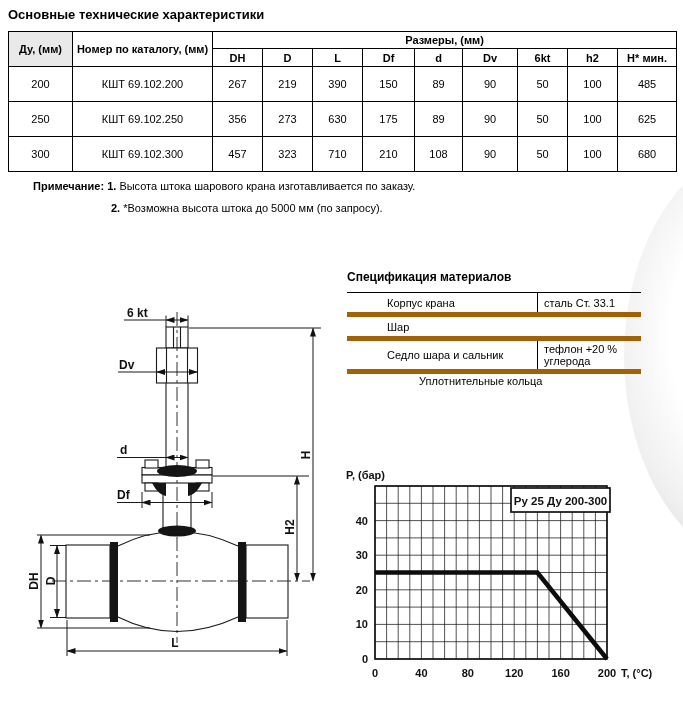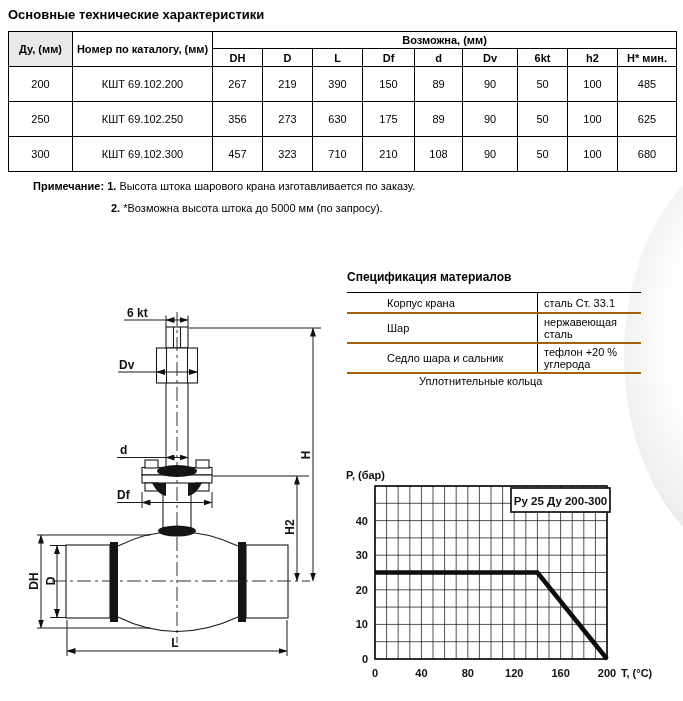--- a/index.html
+++ b/index.html
@@ -39,21 +39,21 @@
   .drawing .blk{fill:#141414;stroke:none;}
   .drawing .dimln{stroke:#1a1a1a;stroke-width:1;fill:none;}
   .drawing .dim{marker-start:url(#as);marker-end:url(#ae);}
   .drawing .cl{stroke:#1a1a1a;stroke-width:0.9;stroke-dasharray:14 4 3 4;fill:none;}
   .drawing text{font-family:"Liberation Sans",sans-serif;font-size:12px;font-weight:bold;fill:#111;}
 
   
   .mat-title{left:347px;top:270px;font-size:12px;font-weight:bold;white-space:nowrap;text-align:right;}
   .mat-table{position:absolute;left:347px;top:292px;width:294px;border-top:1px solid #000;font-size:11px;}
   .mat-row{display:flex;align-items:center;}
-  .mat-row.hasline{border-bottom:2px solid #a16207;padding-left:40px;}
+  .mat-row.hasline{border-bottom:5px solid #a16207;padding-left:40px;}
   .mat-name{width:148px;flex:none;padding:1px 2px 1px 0;}
   .mat-value{flex:1;border-left:1px solid #000;padding:2px 0 2px 6px;white-space:pre-line;line-height:12px;}
 
   
   .chart-title{left:370px;top:418px;width:302px;text-align:center;font-size:12px;font-weight:bold;white-space:nowrap;}
   .chart{position:absolute;left:345px;top:460px;width:338px;height:241px;}
   .chart text{font-family:"Liberation Sans",sans-serif;font-weight:bold;fill:#111;}
 </style>
 </head>
 <body>
@@ -76,21 +76,21 @@
           <col style="width: 48px;">
           <col style="width: 55px;">
           <col style="width: 50px;">
           <col style="width: 50px;">
           <col style="width: 59px;">
         </colgroup>
         <thead>
           <tr class="row-sizes">
             <th rowspan="2" class="hdr-gray">Ду, (мм)</th>
             <th rowspan="2">Номер по каталогу, (мм)</th>
-            <th colspan="9">Возможна, (мм)</th>
+            <th colspan="9">Размеры, (мм)</th>
           </tr>
           <tr class="row-sub">
             <th>DH</th>
             <th>D</th>
             <th>L</th>
             <th>Df</th>
             <th>d</th>
             <th>Dv</th>
             <th>6kt</th>
             <th>h2</th>
@@ -251,21 +251,20 @@
     </svg>
 
     <div class="abs mat-title">Спецификация материалов</div>
     <div class="mat-table">
         <div class="mat-row hasline" style="min-height: 19px;">
           <div class="mat-name">Корпус крана</div>
           <div class="mat-value" style="min-height: 15px; display: flex; align-items: center;">сталь Ст. 33.1</div>
         </div>
         <div class="mat-row hasline" style="min-height: 19px;">
           <div class="mat-name">Шар</div>
-          <div class="mat-value" style="min-height: 15px; display: flex; align-items: center;">нержавеющая сталь</div>
         </div>
         <div class="mat-row hasline" style="min-height: 18px;">
           <div class="mat-name">Седло шара и сальник</div>
           <div class="mat-value" style="min-height: 14px; display: flex; align-items: center;">тефлон +20 % углерода</div>
         </div>
         <div class="mat-row" style="min-height: 40px; flex-direction: column;">
           <div class="mat-name">Уплотнительные кольца</div>
         </div>
       </div>
 

